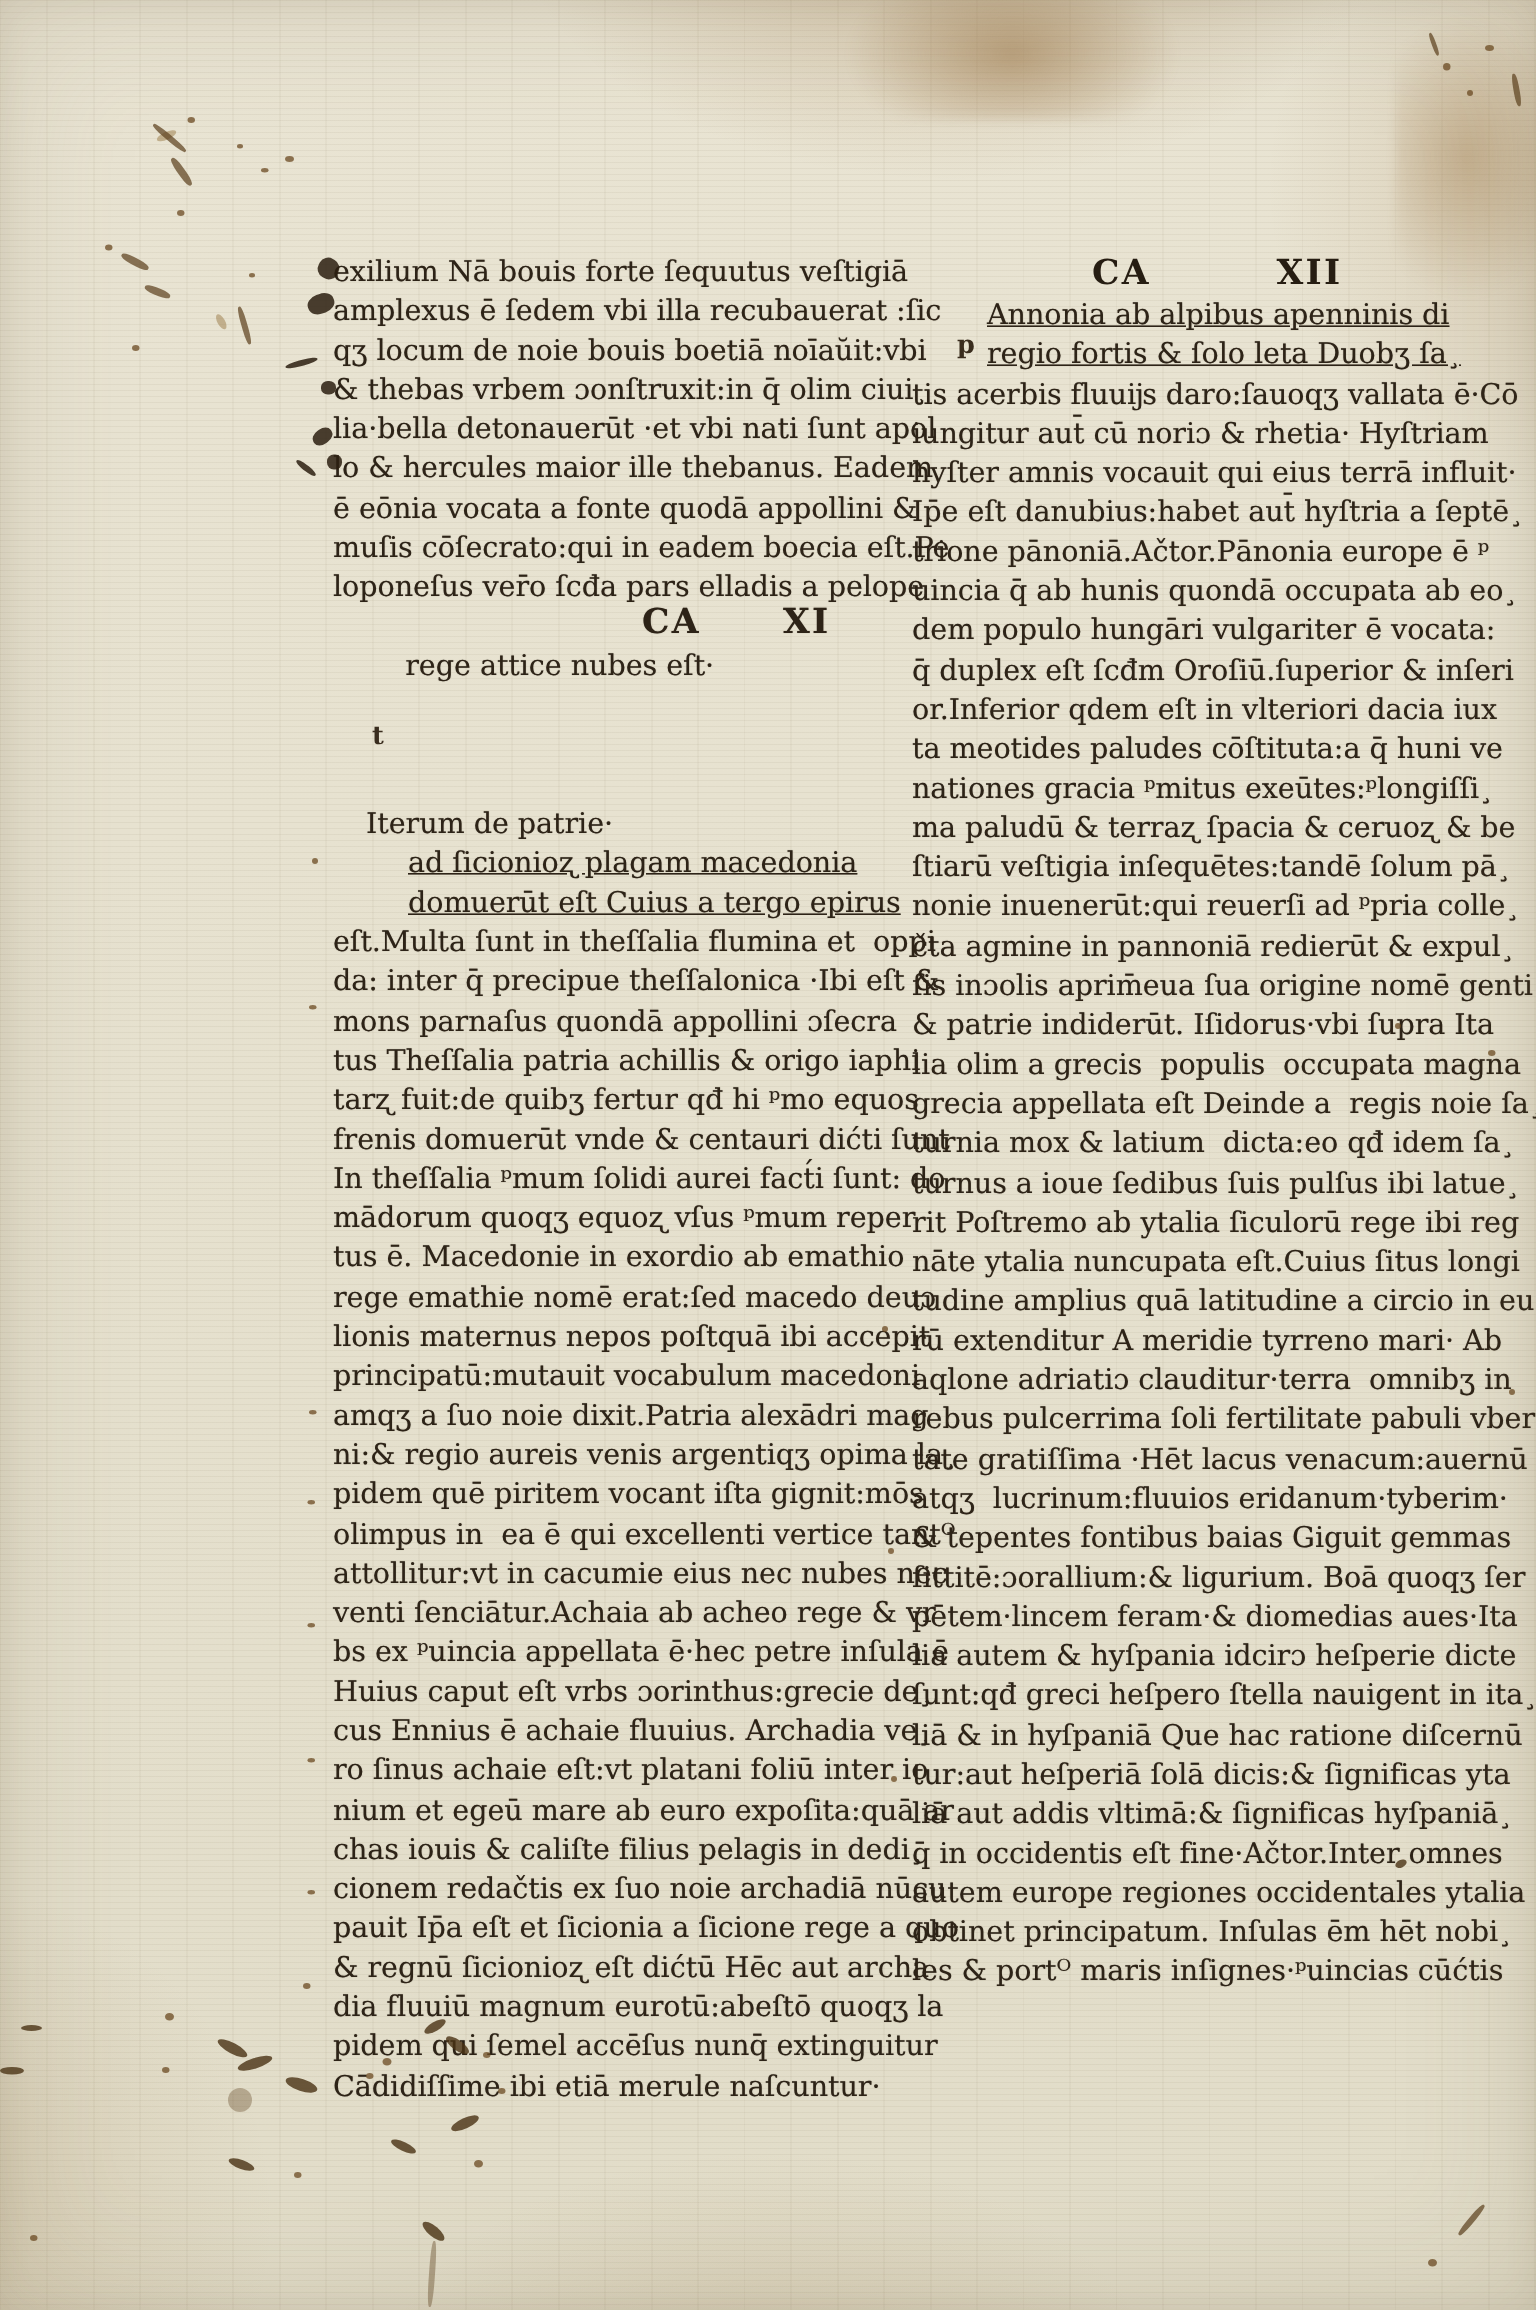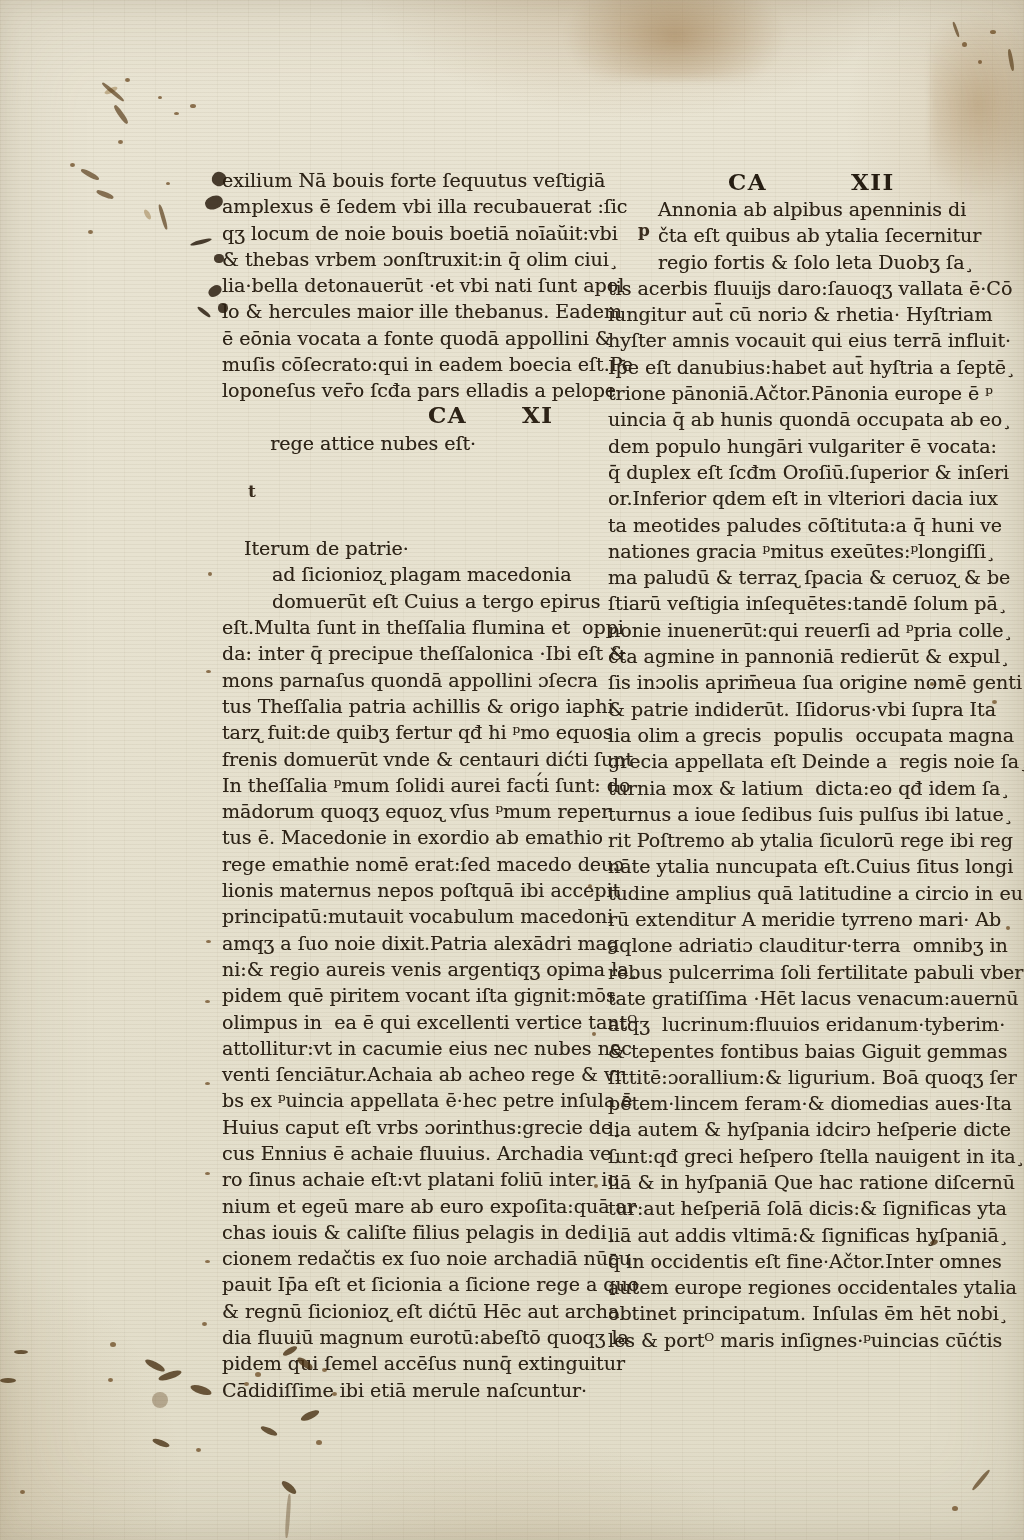--- a/index.html
+++ b/index.html
@@ -91,21 +91,21 @@
 
   .line {
     font-size: 19.1px;
     line-height: 26.3px;
     letter-spacing: -0.05px;
     white-space: pre;
     color: #2d2317;
     text-shadow: 0 0 0.6px rgba(45,35,23,0.45);
   }
   .line.ind1 { padding-left: 22px; }
-  .line.ind2 { padding-left: 50px; }
+  .line.ind2 { padding-left: 50px; text-decoration: underline; }
 
   
   .line.with-head { position: relative; }
   .line .inline-ca {
     position: absolute;
     left: 206px; top: -3px;
     font-size: 23px; font-weight: 700; letter-spacing: 1.5px;
   }
   .line .inline-num {
     position: absolute;
@@ -216,21 +216,20 @@
       <div class="line">pidem qui ſemel accēſus nunq̄ extinguitur</div>
       <div class="line">Cādidiſſime ibi etiā merule naſcuntur·</div>
     </div>
 
     <div class="column col-right">
       <div class="chapter-head">
         <span class="ca">CA</span>
         <span class="num">XII</span>
       </div>
       <div class="line ind2">Annonia ab alpibus apenninis di</div>
-      <div class="line ind2">čta eſt quibus ab ytalia ſecernitur</div>
       <div class="line ind2">regio fortis &amp; ſolo leta Duobʒ ſa¸</div>
       <div class="line">tis acerbis fluuĳs daro:ſauoqʒ vallata ē·Cō</div>
       <div class="line">iungitur aut̄ cū noriɔ &amp; rhetia· Hyſtriam</div>
       <div class="line">hyſter amnis vocauit qui eius terrā influit·</div>
       <div class="line">Ip̄e eſt danubius:habet aut̄ hyſtria a ſeptē¸</div>
       <div class="line">trione pānoniā.Ačtor.Pānonia europe ē ᵖ</div>
       <div class="line">uincia q̄ ab hunis quondā occupata ab eo¸</div>
       <div class="line">dem populo hungāri vulgariter ē vocata:</div>
       <div class="line">q̄ duplex eſt ſcđm Oroſiū.ſuperior &amp; inſeri</div>
       <div class="line">or.Inferior qdem eſt in vlteriori dacia iux</div>

